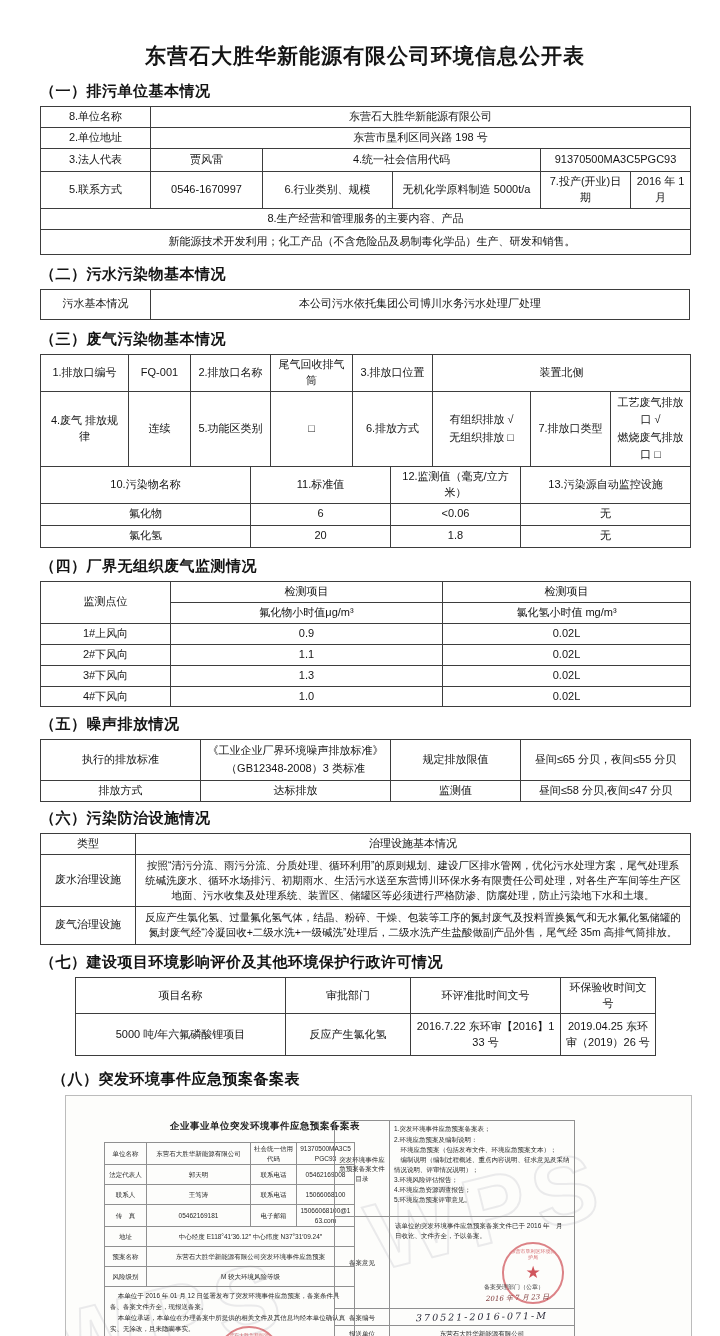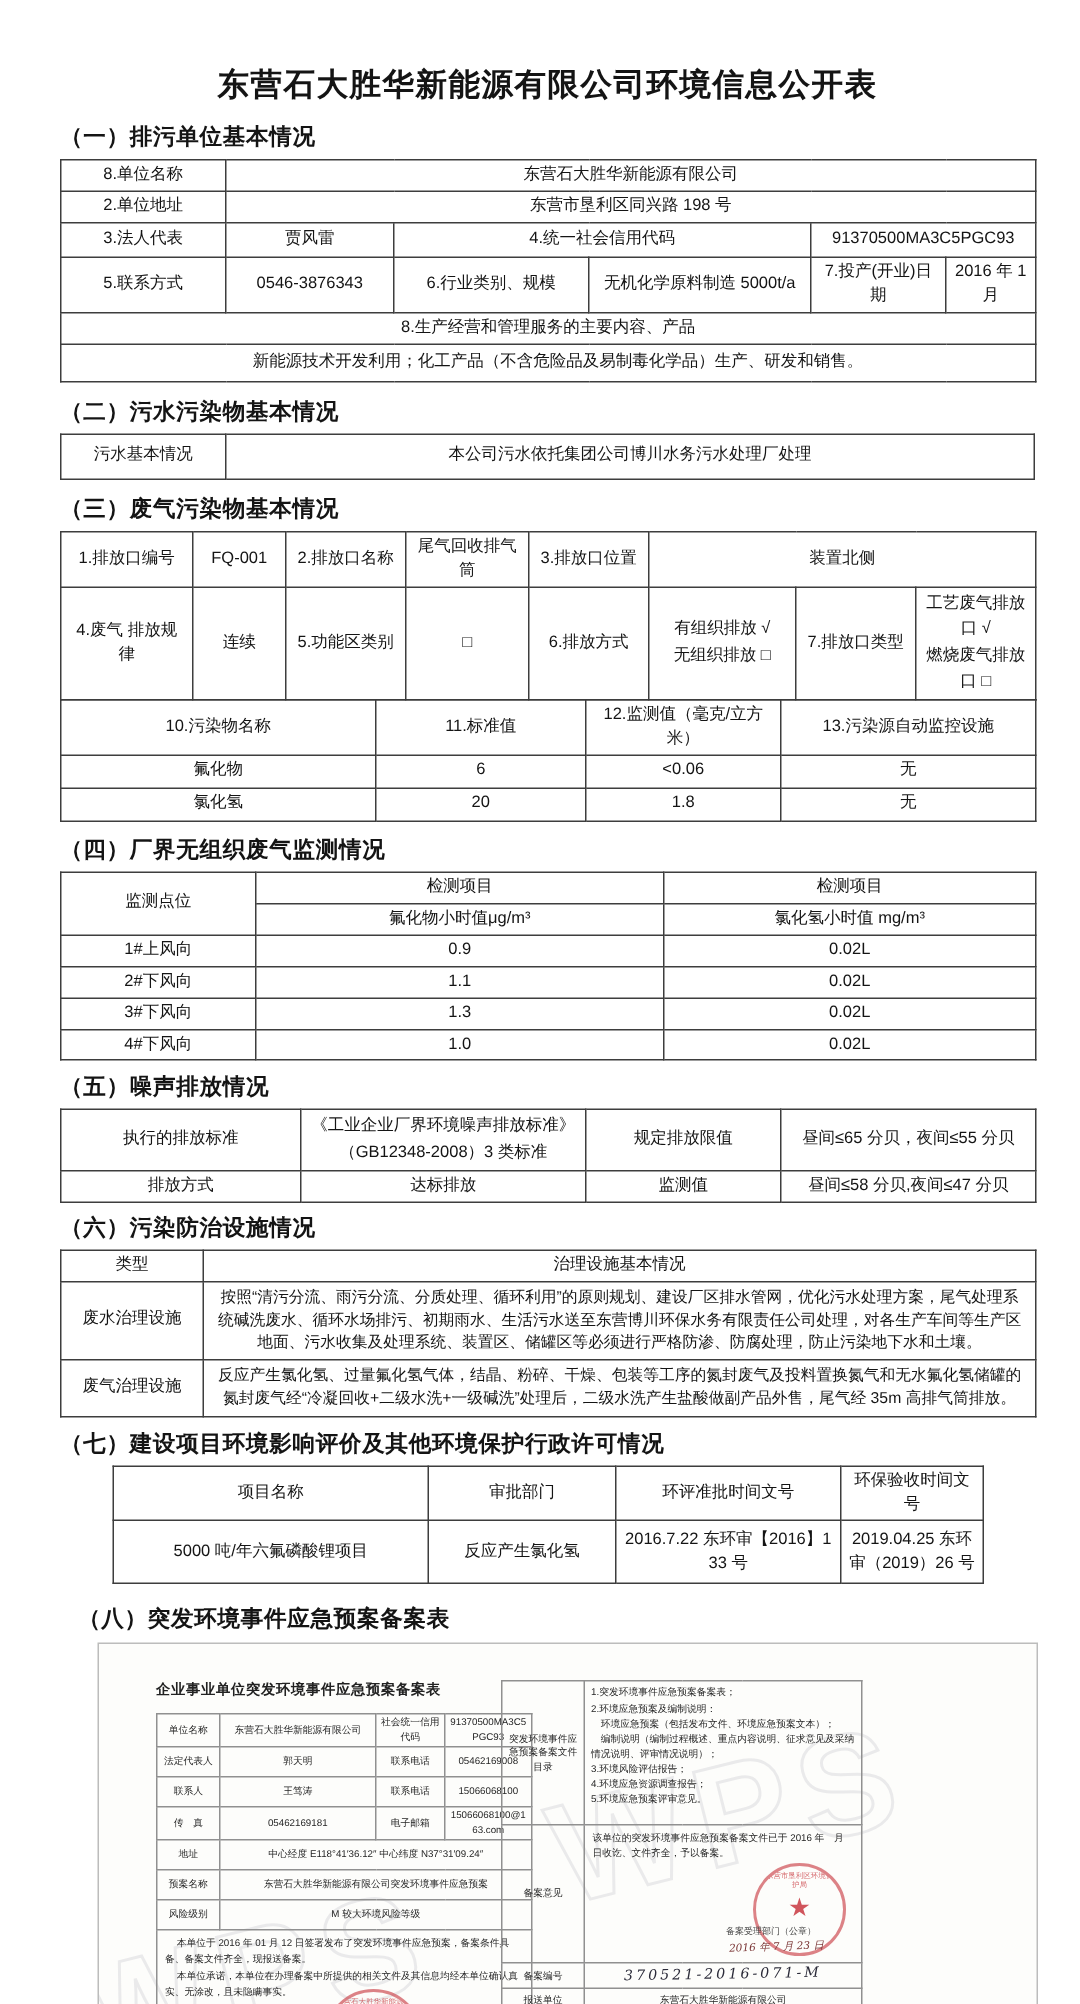--- a/index.html
+++ b/index.html
@@ -20,21 +20,21 @@
   .inset { margin-left:35px; width:580px !important;padding-left:16px; }
   .twoline div { line-height:1.6; }
 
   
   .scan { position:relative; margin:6px 0 0 25px; width:627px; height:342px;
           border:1px solid #bcbcbc; background:#fdfdfb; overflow:hidden; }
   .wm { position:absolute; font-size:95px; font-weight:bold; letter-spacing:8px;
         color:transparent; -webkit-text-stroke:2px rgba(70,70,95,.10); transform:rotate(-14deg); user-select:none; }
   .wm1 { left:-18px; top:170px; } .wm2 { left:300px; top:60px; }
   .scan-left { position:absolute; left:38px; top:24px; width:256px; }
-  .scan-title { text-align:left; font-size:9.5px; font-weight:bold; color:#222; margin-bottom:9px; letter-spacing:.5px; }
+  .scan-title { text-align:right; font-size:9.5px; font-weight:bold; color:#222; margin-bottom:9px; letter-spacing:.5px; }
   table.st { border-collapse:collapse; font-size:6.5px; color:#262626; table-layout:fixed; }
   table.st td { border:1px solid #909090; padding:1px 2px; text-align:center; vertical-align:middle; line-height:1.45; word-break:break-all; }
   .st-left { width:250px; }
   .decl { text-align:left !important; vertical-align:top !important; padding:3px 5px !important; line-height:1.7 !important; }
   .decl p { text-indent:1.2em; }
   .scan-right { position:absolute; left:268px; top:24px; width:352px; }
   .st-right { width:240px; }
   .dir-cell { text-align:left !important; vertical-align:top !important; padding:3px 4px !important; }
   .dir-cell div { line-height:1.55; }
   .opinion-cell { text-align:left !important; vertical-align:top !important; height:92px; padding:4px 5px !important; }
@@ -79,21 +79,21 @@
       <td class="left" colspan="5">东营市垦利区同兴路 198 号</td>
     </tr>
     <tr style="height:23px">
       <td>3.法人代表</td>
       <td>贾风雷</td>
       <td colspan="2">4.统一社会信用代码</td>
       <td colspan="2">91370500MA3C5PGC93</td>
     </tr>
     <tr style="height:23px">
       <td>5.联系方式</td>
-      <td>0546-3876343</td>
+      <td>0546-1670997</td>
       <td>6.行业类别、规模</td>
       <td>无机化学原料制造 5000t/a</td>
       <td>7.投产(开业)日期</td>
       <td>2016 年 1 月</td>
     </tr>
     <tr style="height:20px">
       <td class="left" colspan="6">8.生产经营和管理服务的主要内容、产品</td>
     </tr>
     <tr style="height:25px">
       <td class="left" colspan="6" style="padding-left:18px">新能源技术开发利用；化工产品（不含危险品及易制毒化学品）生产、研发和销售。</td>

